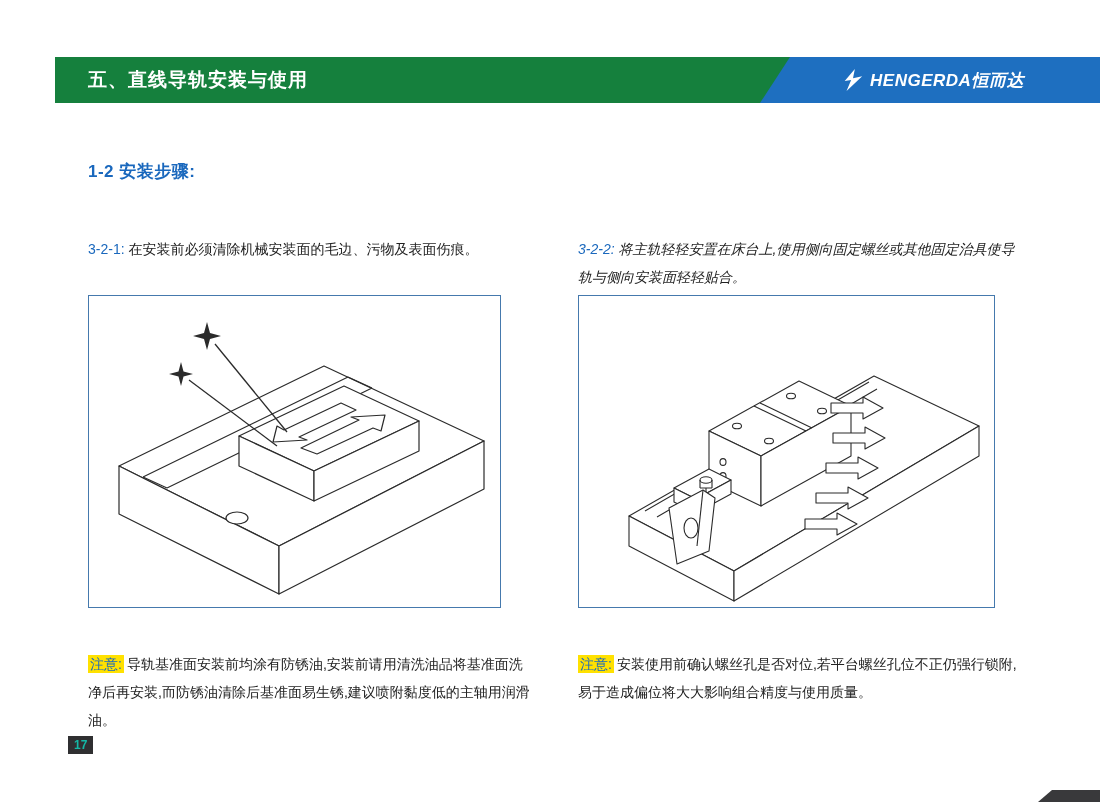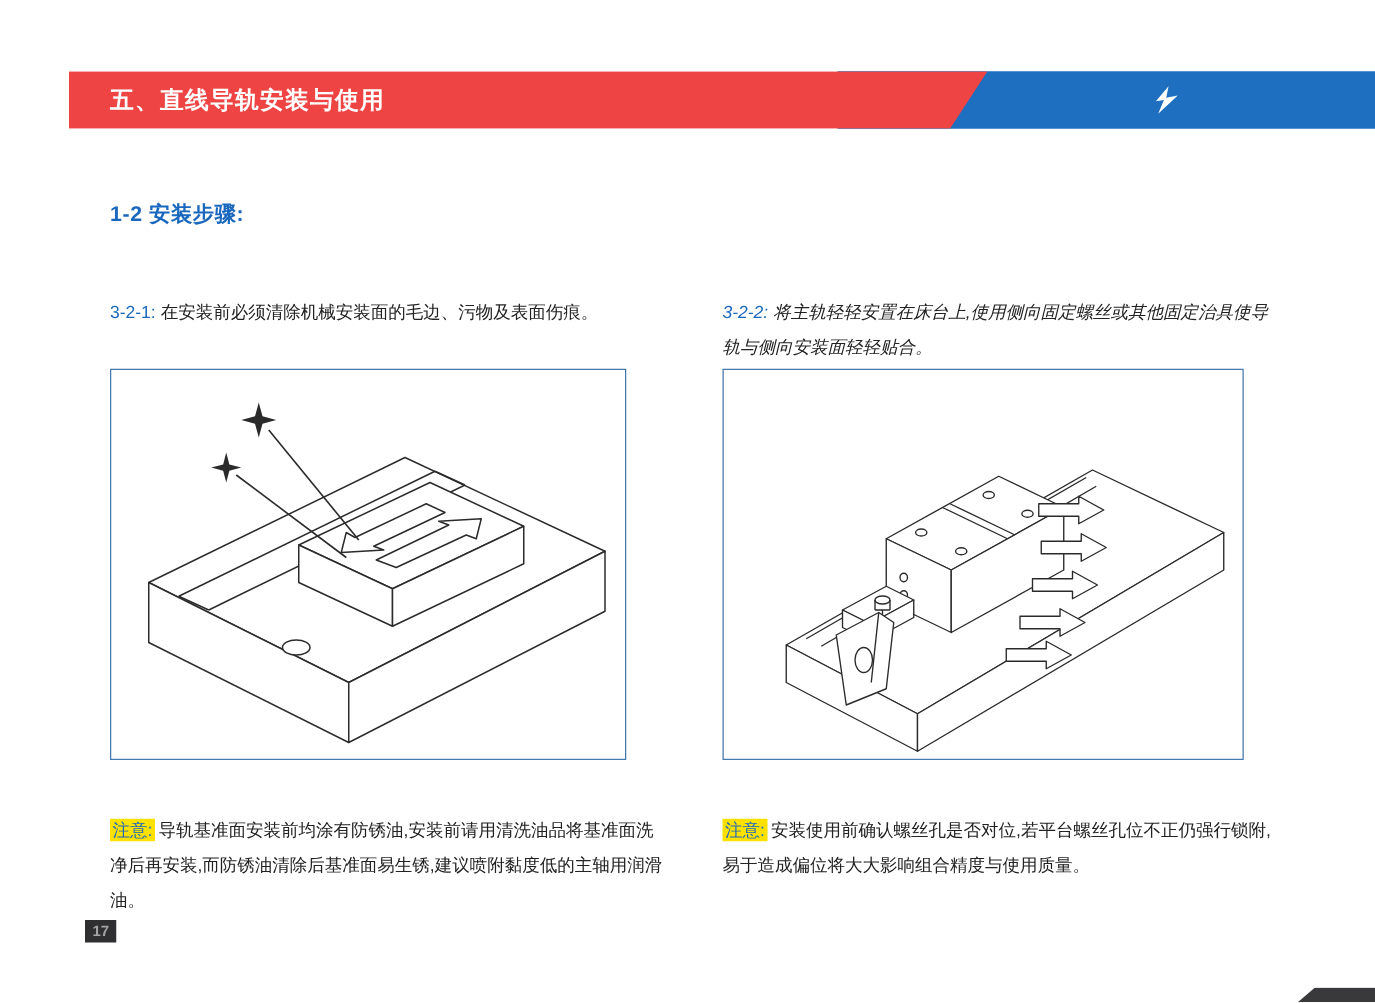--- a/index.html
+++ b/index.html
@@ -10,21 +10,21 @@
   }
 
   
   .header-blue {
     position:absolute; left:670px; top:57px; width:430px; height:46px;
     background:#1e6fc0; display:flex; align-items:center; justify-content:center;
     padding-left:95px; z-index:1;
   }
   .header-dark {
     position:absolute; left:55px; top:57px; width:735px; height:46px;
-    background:#ef4444; z-index:2;
+    background:#15803d; z-index:2;
     clip-path:polygon(0 0, 100% 0, calc(100% - 30px) 100%, 0 100%);
     display:flex; align-items:center; padding-left:33px;
   }
   .header-dark .title { color:#fff; font-size:19px; font-weight:bold; letter-spacing:1px; }
   .brand { display:flex; align-items:center; gap:5px; }
   .brand .mark { display:flex; align-items:center; }
   .brand .txt { color:#fff; font-size:17px; font-weight:bold; font-style:italic; letter-spacing:0.5px; }
 
   
   .heading {
@@ -42,21 +42,21 @@
   .fig-right { left:578px; width:417px; }
 
   
   .note { position:absolute; top:650px; width:442px; font-size:14px; line-height:28px; color:#222; }
   .note-left  { left:88px; }
   .note-right { left:578px; }
   .note-label { background:#ffe100; color:#1a68bd; padding:1px 2px; margin-right:3px; }
 
   
   .page-num {
-    position:absolute; left:68px; top:736px; background:#2f2f31; color:#a3a3a3;
+    position:absolute; left:68px; top:736px; background:#2f2f31; color:#14b8a6;
     font-size:12px; font-weight:bold; padding:2px 6px;
   }
   .corner-mark {
     position:absolute; right:0; bottom:0; width:62px; height:12px; background:#39393b;
     clip-path:polygon(14px 0, 100% 0, 100% 100%, 0 100%);
   }
 
   svg { display:block; }
 </style>
 </head>
@@ -64,20 +64,21 @@
 
 <div class="page">
 
   <div class="header-blue">
     <div class="brand">
       <span class="mark">
         <svg width="24" height="24" viewBox="0 0 26 26">
           <path d="M15,1 L4,14 L11,13 L6,25 L23,9 L13,11 Z" fill="#ffffff"></path>
         </svg>
       </span>
+      <span class="txt">HENGERDA恒而达</span>
     </div>
   </div>
   <div class="header-dark">
     <span class="title">五、直线导轨安装与使用</span>
   </div>
 
   <div class="heading">1-2   安装步骤:</div>
 
   <p class="step step-left">
     <span class="blue-label">3-2-1:</span><span>在安装前必须清除机械安装面的毛边、污物及表面伤痕。</span>

